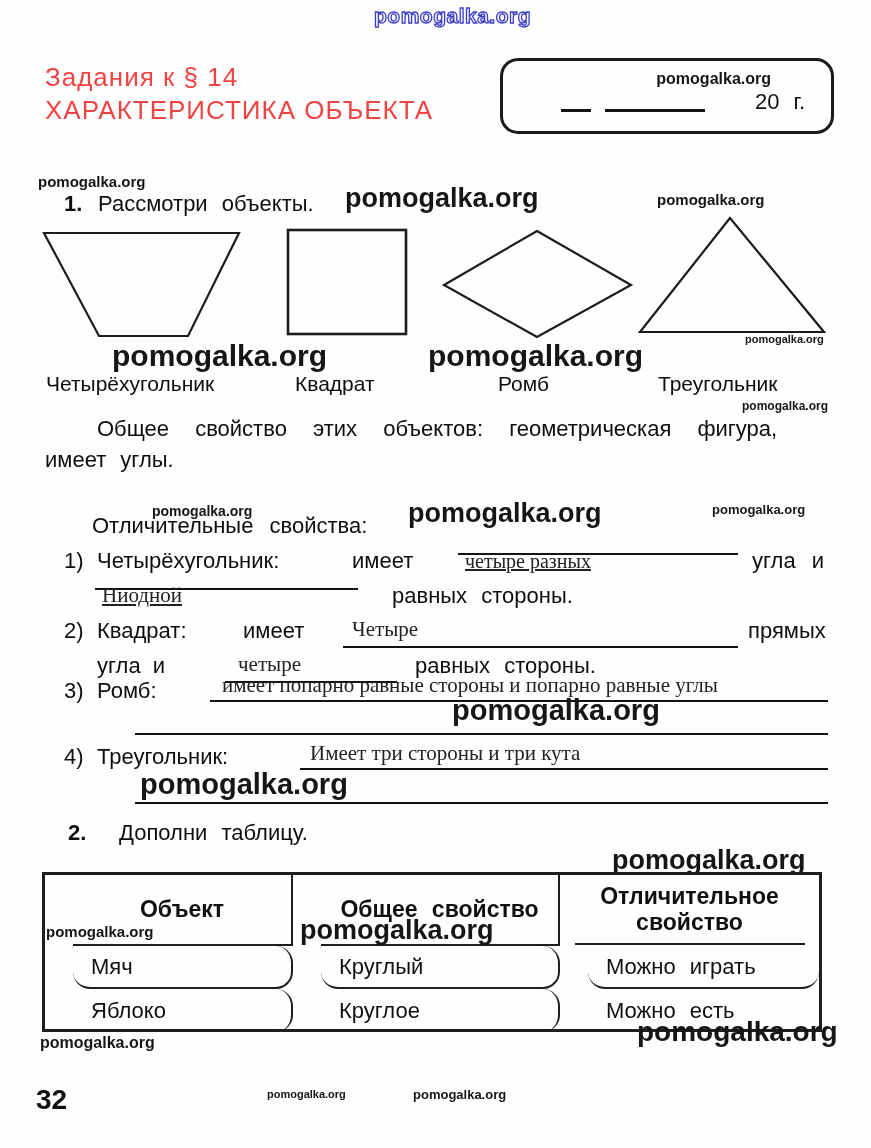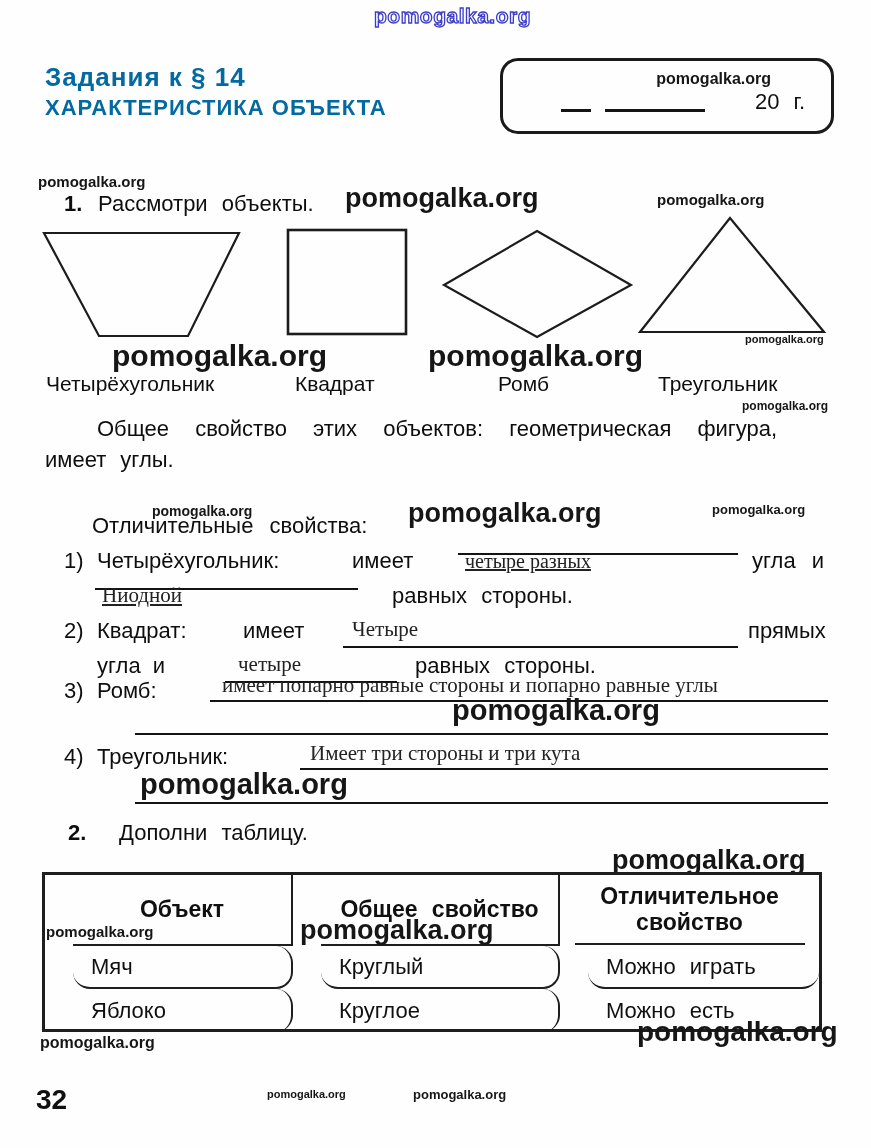--- a/index.html
+++ b/index.html
@@ -9,21 +9,21 @@
     font-family:"Liberation Sans",sans-serif;color:#101010;
   }
   .abs{position:absolute;white-space:nowrap;}
   
   .wm{font-weight:bold;color:#161616;}
   .wm-blue{
     color:#f6f6ff;-webkit-text-stroke:1.3px #3c3cc8;
     font-weight:bold;font-size:21px;letter-spacing:.5px;
   }
   
-  .h-line{font-weight:bold;letter-spacing:1px;font-size:26px;color:#0369a1;}
+  .h-line{font-weight:normal;letter-spacing:1px;font-size:26px;color:#ef4444;}
   
   .datebox{
     position:absolute;left:500px;top:58px;width:328px;height:70px;
     border:3px solid #1a1a1a;border-radius:18px;
   }
   .dash{position:absolute;border-bottom:3px solid #141414;height:0;}
   
   .txt{font-size:22px;color:#0e0e0e;}
   .bold{font-weight:bold;}
   .hand{font-family:"Liberation Serif",serif;color:#222;}
@@ -46,21 +46,21 @@
   .ws14{word-spacing:14px;} .ws20{word-spacing:20px;}
 </style>
 </head>
 <body>
 
 <div class="page">
 
   <div class="abs wm-blue" style="left:374px;top:4px;">pomogalka.org</div>
 
   <div class="abs h-line" style="left:45px;top:62px;">Задания к § 14</div>
-  <div class="abs h-line" style="left:45px;top:95px;font-size:22px;">ХАРАКТЕРИСТИКА ОБЪЕКТА</div>
+  <div class="abs h-line" style="left:45px;top:95px;font-size:26px;">ХАРАКТЕРИСТИКА ОБЪЕКТА</div>
 
   <div class="datebox">
     <div class="abs wm" style="right:60px;top:9px;font-size:16px;">pomogalka.org</div>
     <div class="dash" style="left:58px;top:48px;width:30px;"></div>
     <div class="dash" style="left:102px;top:48px;width:100px;"></div>
     <div class="abs" style="right:26px;top:28px;font-size:22px;word-spacing:8px;">20 г.</div>
   </div>
 
   <div class="abs wm" style="left:38px;top:173px;font-size:15px;">pomogalka.org</div>
 

